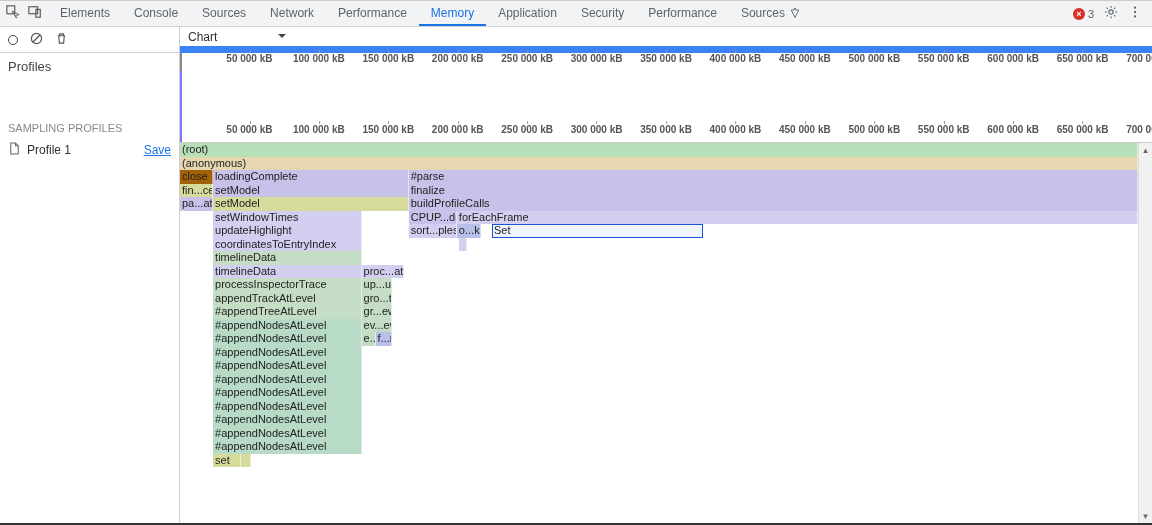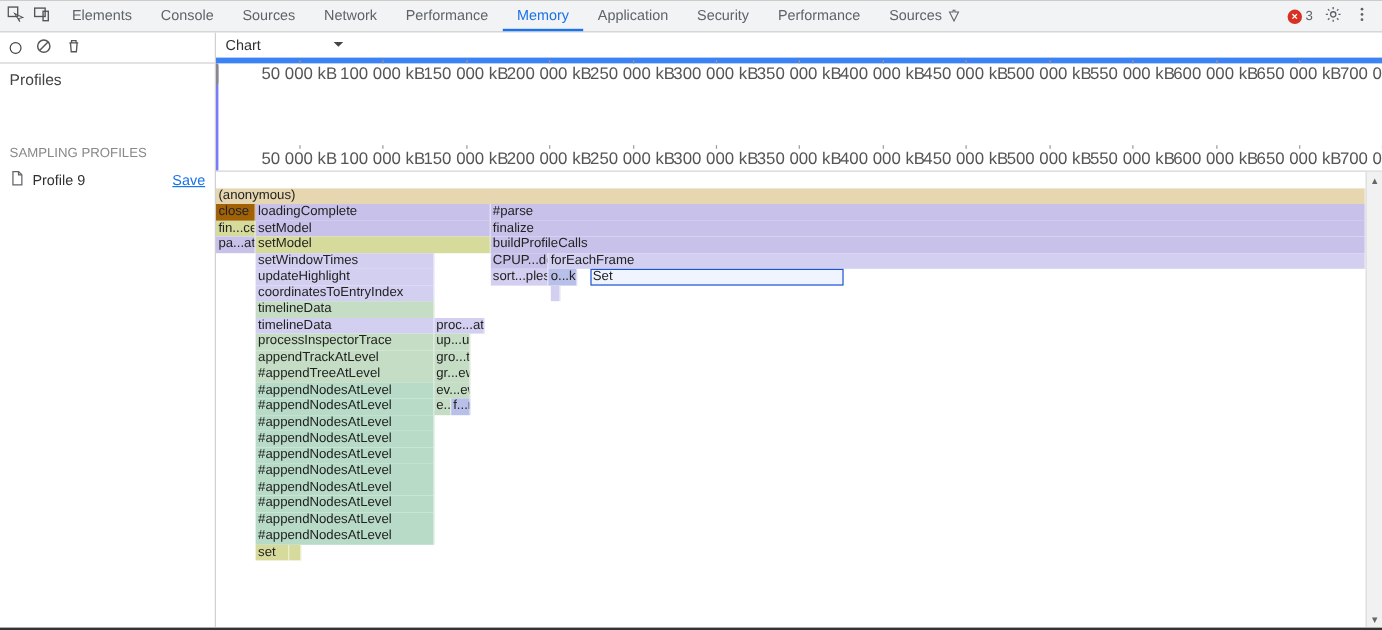--- a/index.html
+++ b/index.html
@@ -26,28 +26,28 @@
   .sidebar-toolbar svg { width: 13px; height: 13px; stroke: #555; fill: none; }
   .sidebar-toolbar .rec { width:10px; height:10px; border:1px solid #444; border-radius:50%; }
   .sidebar-heading { padding: 6px 8px 4px 8px; font-size: 13px; color: #444; }
   .sidebar-subheading { padding: 4px 8px; font-size: 11px; color: #888; text-transform: uppercase; margin-top: 40px; }
   .profile-item { display:flex; align-items:center; justify-content:space-between; padding:4px 8px; font-size:12px; }
   .profile-item .pl { display:flex; align-items:center; gap:6px; }
   .profile-item svg { width:13px; height:13px; fill:#5f6368; }
   .profile-item .save { color:#1a73e8; text-decoration: underline; cursor:pointer; }
 
   .main { flex:1; display:flex; flex-direction:column; overflow:hidden; position: relative; }
-  .main-toolbar { height:26px; border-bottom:5px solid #3b82f6; display:flex; align-items:center; padding:0 8px; gap:6px; }
+  .main-toolbar { height:26px; border-bottom:7px solid #3b82f6; display:flex; align-items:center; padding:0 8px; gap:6px; }
   .main-toolbar .selwrap { display:flex; align-items:center; gap:60px; }
   .main-toolbar .sel { font-size:12px; }
   .main-toolbar svg { width:10px; height:10px; fill:#444; }
 
   
   .overview { height:90px; border-bottom:1px solid #c8c8c8; position:relative; background:#fff; }
-  .ruler, .ruler2 { height:18px; position:relative; font-size:14px; color:#555; }
+  .ruler, .ruler2 { height:18px; position:relative; font-size:10px; color:#555;font-weight:bold; }
   .ruler .tick, .ruler2 .tick { position:absolute; top:0; white-space:nowrap; transform:translateX(-50%); }
   .ruler .tick::before, .ruler2 .tick::before { content:''; position:absolute; left:50%; top:-3px; width:1px; height:3px; background:#999; }
   .ruler2 { border-top: 0; }
   .areachart { position:absolute; left:0; right:0; top:18px; bottom:18px; }
   .ruler2wrap { position:absolute; left:0; right:0; bottom:0; height:18px; background:#fff; }
   .ov-left-handle { position:absolute; left:0; top:0; bottom:0; width:2px; background:#7a7afc; }
   .ov-left-grip { position:absolute; left:-3px; top:0; width:5px; height:18px; background:#888; border-radius:2px; }
 
   
   .flamewrap { flex:1; position:relative; overflow:hidden; }
@@ -140,21 +140,21 @@
       <div class="sidebar-heading">Profiles</div>
       <div class="sidebar-subheading">Sampling Profiles</div>
       <div class="profile-item">
         <span class="pl">
           <span>
             <svg viewBox="0 0 14 14">
                 <path d="M3 1h5l3 3v9H3z" fill="none" stroke="#5f6368" stroke-width="1.1"></path>
                 <path d="M8 1v3h3" fill="none" stroke="#5f6368" stroke-width="1.1"></path>
               </svg>
           </span>
-          <span>Profile 9</span>
+          <span>Profile 1</span>
         </span>
         <span class="save">Save</span>
       </div>
     </div>
 
     <div class="main">
       <div class="main-toolbar">
         <div class="selwrap">
           <span class="sel">Chart</span>
           <span>
@@ -203,20 +203,23 @@
               <span class="tick" style="left: 100%;">700 000 kB</span>
             </div>
           </div>
         <div class="ov-left-handle">
           <div class="ov-left-grip"></div>
         </div>
       </div>
 
       <div class="flamewrap">
         <div class="flame" id="flame">
+            <div class="flame-row" style="top: 0px;">
+              <div class="flame-cell" style="left: 0%; width: 100%; background: rgb(184, 224, 184);">(root)</div>
+            </div>
             <div class="flame-row" style="top: 13.5px;">
               <div class="flame-cell" style="left: 0%; width: 100%; background: rgb(230, 215, 176);">(anonymous)</div>
             </div>
             <div class="flame-row" style="top: 27px;">
               <div class="flame-cell" style="left: 0%; width: 3.4555%; background: #a16207;">close</div>
               <div class="flame-cell" style="left: 23.8743%; width: 76.1257%; background: rgb(200, 194, 234);">#parse</div>
               <div class="flame-cell" style="left: 3.4555%; width: 20.4188%; background: rgb(200, 194, 234);">loadingComplete</div>
             </div>
             <div class="flame-row" style="top: 40.5px;">
               <div class="flame-cell" style="left: 0%; width: 3.4555%; background: rgb(214, 219, 156);">fin...ce</div>

